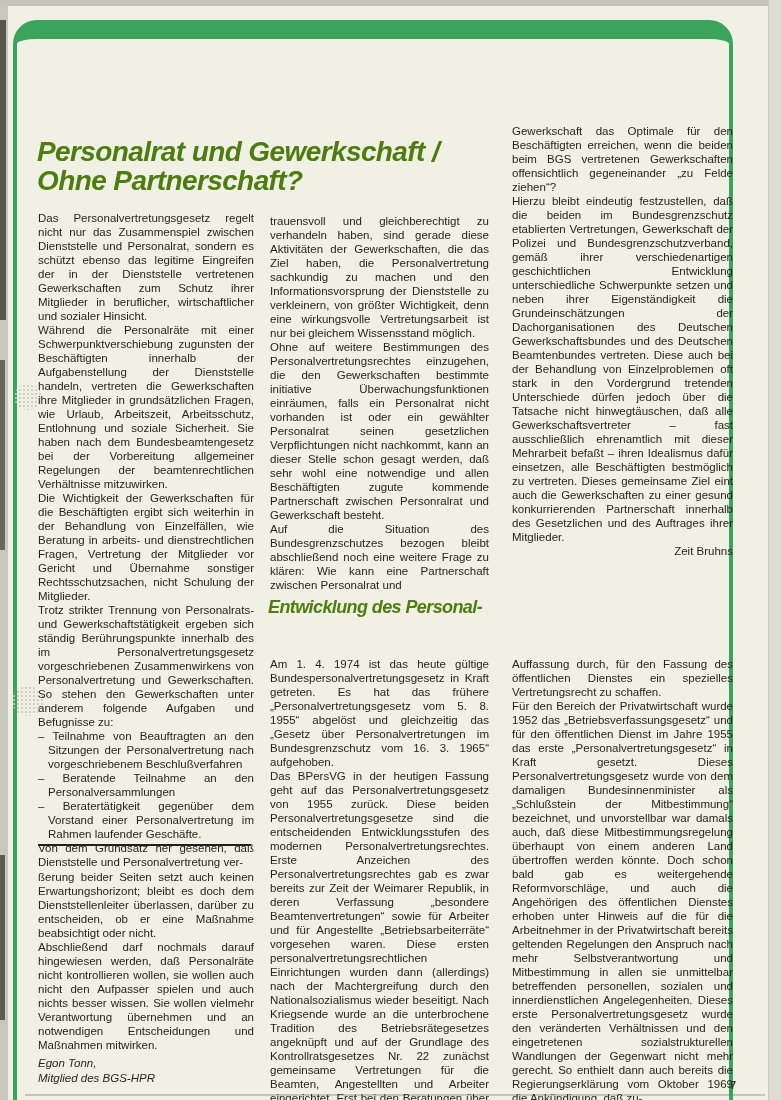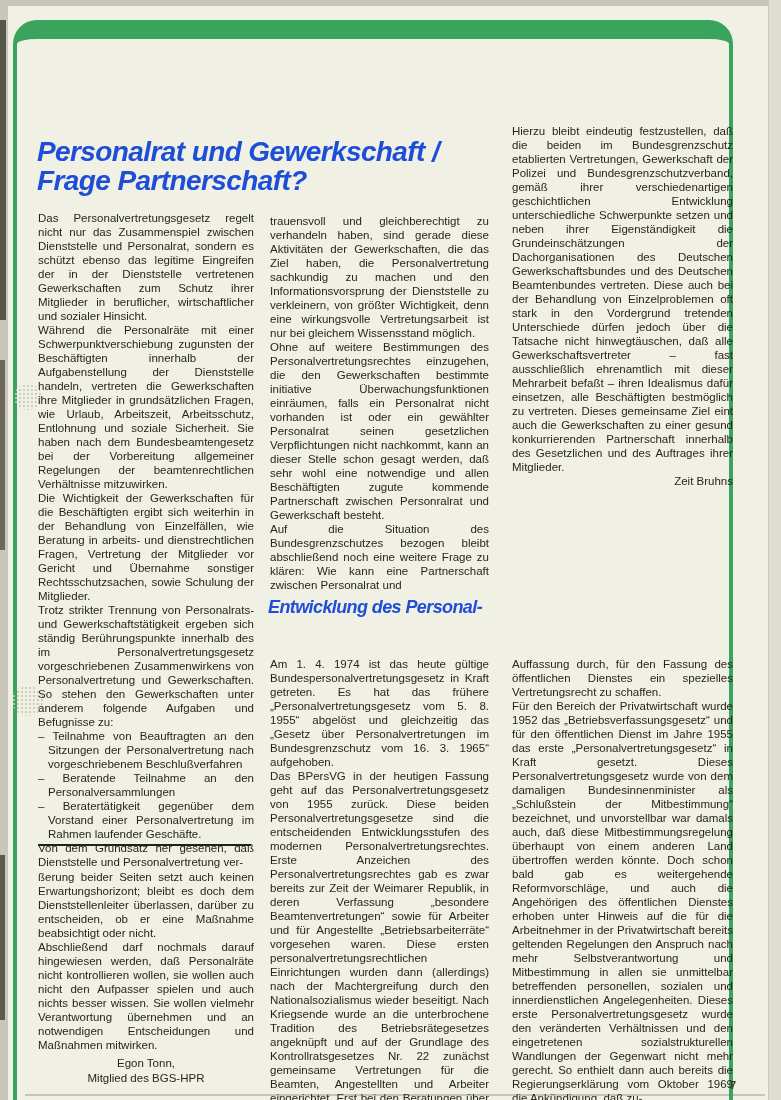--- a/index.html
+++ b/index.html
@@ -30,41 +30,41 @@
   .hole{
     position:absolute;border-radius:50%;
     background-image:radial-gradient(#c9c8b8 30%, rgba(0,0,0,0) 34%);
     background-size:4px 4px;opacity:.85;
   }
   .hole1{left:14px;top:384px;width:28px;height:26px;}
   .hole2{left:12px;top:686px;width:32px;height:30px;}
   
   .headline{
     position:absolute;font-weight:bold;font-style:italic;
-    color:#1d4ed8;letter-spacing:-0.6px;line-height:29px;font-size:28px;
+    color:#4d7c0f;letter-spacing:-0.6px;line-height:29px;font-size:28px;
     white-space:nowrap;
   }
   .headline1{left:37px;top:137px;}
   .headline2{left:268px;top:593px;font-size:18px;line-height:28px;font-style:italic;}
   
   .col{
     position:absolute;font-size:11.5px;line-height:14px;
     text-align:justify;hyphens:auto;overflow-wrap:break-word;
     color:#26261f;
   }
   .col p{margin:0;}
   .col1a{left:38px;top:211px;width:216px;}
   .col1b{left:38px;top:870px;width:216px;}
   .col2a{left:270px;top:214px;width:219px;}
   .col2b{left:270px;top:657px;width:219px;}
   .col3a{left:512px;top:124px;width:221px;}
   .col3b{left:512px;top:657px;width:221px;}
   .list-item{padding-left:10px;text-indent:-10px;margin:0;}
   .divider{position:absolute;left:38px;top:844px;width:213px;height:2px;background:#21211c;}
-  .signature{text-align:center;margin-top:4px;}
+  .signature{text-align:left;margin-top:4px;font-style:italic;}
   .signature div{line-height:15px;}
   .sig-inline{text-align:right;margin-top:2px;}
   .page-number{
     position:absolute;left:724px;top:1079px;width:12px;
     font-size:11px;font-weight:bold;color:#33332d;text-align:right;
   }
 </style>
 </head>
 <body style="background: rgb(241, 240, 228);">
 
@@ -76,27 +76,27 @@
 <div class="scan-left-dark3"></div>
 <div class="scan-bottom"></div>
 
 <div class="green-frame"></div>
 
 <div class="hole hole1"></div>
 <div class="hole hole2"></div>
 
 <div class="headline headline1">
   <div>Personalrat und Gewerkschaft /</div>
-  <div>Frage Partnerschaft?</div>
+  <div>Ohne Partnerschaft?</div>
 </div>
 
 <div class="col col1a">
   <p>Das Personalvertretungsgesetz regelt nicht nur das Zusammenspiel zwischen Dienststelle und Personalrat, sondern es schützt ebenso das legitime Eingreifen der in der Dienststelle vertretenen Gewerkschaften zum Schutz ihrer Mitglieder in beruflicher, wirtschaftlicher und sozialer Hinsicht.</p>
   <p>Während die Personalräte mit einer Schwerpunktverschiebung zugunsten der Beschäftigten innerhalb der Aufgabenstellung der Dienststelle handeln, vertreten die Gewerkschaften ihre Mitglieder in grundsätzlichen Fragen, wie Urlaub, Arbeitszeit, Arbeitsschutz, Entlohnung und soziale Sicherheit. Sie haben nach dem Bundesbeamtengesetz bei der Vorbereitung allgemeiner Regelungen der beamtenrechtlichen Verhältnisse mitzuwirken.</p>
-  <p>Die Wichtigkeit der Gewerkschaften für die Beschäftigten ergibt sich weiterhin in der Behandlung von Einzelfällen, wie Beratung in arbeits- und dienstrechtlichen Fragen, Vertretung der Mitglieder vor Gericht und Übernahme sonstiger Rechtsschutzsachen, sowie Schulung der Mitglieder.</p>
+  <p>Die Wichtigkeit der Gewerkschaften für die Beschäftigten ergibt sich weiterhin in der Behandlung von Einzelfällen, wie Beratung in arbeits- und dienstrechtlichen Fragen, Vertretung der Mitglieder vor Gericht und Übernahme sonstiger Rechtsschutzsachen, nicht Schulung der Mitglieder.</p>
   <p>Trotz strikter Trennung von Personalrats- und Gewerkschaftstätigkeit ergeben sich ständig Berührungspunkte innerhalb des im Personalvertretungsgesetz vorgeschriebenen Zusammenwirkens von Personalvertretung und Gewerkschaften. So stehen den Gewerkschaften unter anderem folgende Aufgaben und Befugnisse zu:</p>
   <p class="list-item">– Teilnahme von Beauftragten an den Sitzungen der Personalvertretung nach vorgeschriebenem Beschlußverfahren</p>
   <p class="list-item">– Beratende Teilnahme an den Personalversammlungen</p>
   <p class="list-item">– Beratertätigkeit gegenüber dem Vorstand einer Personalvertretung im Rahmen laufender Geschäfte.</p>
   <p>Von dem Grundsatz her gesehen, daß Dienststelle und Personalvertretung ver-</p>
 </div>
 
 <div class="divider"></div>
 
 <div class="col col1b">
@@ -108,20 +108,21 @@
   </div>
 </div>
 
 <div class="col col2a">
   <p>trauensvoll und gleichberechtigt zu verhandeln haben, sind gerade diese Aktivitäten der Gewerkschaften, die das Ziel haben, die Personalvertretung sachkundig zu machen und den Informationsvorsprung der Dienststelle zu verkleinern, von größter Wichtigkeit, denn eine wirkungsvolle Vertretungsarbeit ist nur bei gleichem Wissensstand möglich.</p>
   <p>Ohne auf weitere Bestimmungen des Personalvertretungsrechtes einzugehen, die den Gewerkschaften bestimmte initiative Überwachungsfunktionen einräumen, falls ein Personalrat nicht vorhanden ist oder ein gewählter Personalrat seinen gesetzlichen Verpflichtungen nicht nachkommt, kann an dieser Stelle schon gesagt werden, daß sehr wohl eine notwendige und allen Beschäftigten zugute kommende Partnerschaft zwischen Personralrat und Gewerkschaft besteht.</p>
   <p>Auf die Situation des Bundesgrenzschutzes bezogen bleibt abschließend noch eine weitere Frage zu klären: Wie kann eine Partnerschaft zwischen Personalrat und</p>
 </div>
 
 <div class="col col3a">
+  <p>Gewerkschaft das Optimale für den Beschäftigten erreichen, wenn die beiden beim BGS vertretenen Gewerkschaften offensichtlich gegeneinander „zu Felde ziehen“?</p>
   <p>Hierzu bleibt eindeutig festzustellen, daß die beiden im Bundesgrenzschutz etablierten Vertretungen, Gewerkschaft der Polizei und Bundesgrenzschutzverband, gemäß ihrer verschiedenartigen geschichtlichen Entwicklung unterschiedliche Schwerpunkte setzen und neben ihrer Eigenständigkeit die Grundeinschätzungen der Dachorganisationen des Deutschen Gewerkschaftsbundes und des Deutschen Beamtenbundes vertreten. Diese auch bei der Behandlung von Einzelproblemen oft stark in den Vordergrund tretenden Unterschiede dürfen jedoch über die Tatsache nicht hinwegtäuschen, daß alle Gewerkschaftsvertreter – fast ausschließlich ehrenamtlich mit dieser Mehrarbeit befaßt – ihren Idealismus dafür einsetzen, alle Beschäftigten bestmöglich zu vertreten. Dieses gemeinsame Ziel eint auch die Gewerkschaften zu einer gesund konkurrierenden Partnerschaft innerhalb des Gesetzlichen und des Auftrages ihrer Mitglieder.</p>
   <p class="sig-inline">Zeit Bruhns</p>
 </div>
 
 <div class="headline headline2">
   <div>Entwicklung des Personal-</div>
 </div>
 
 <div class="col col2b">
   <p>Am 1. 4. 1974 ist das heute gültige Bundespersonalvertretungsgesetz in Kraft getreten. Es hat das frühere „Personalvertretungsgesetz vom 5. 8. 1955“ abgelöst und gleichzeitig das „Gesetz über Personalvertretungen im Bundesgrenzschutz vom 16. 3. 1965“ aufgehoben.</p>

